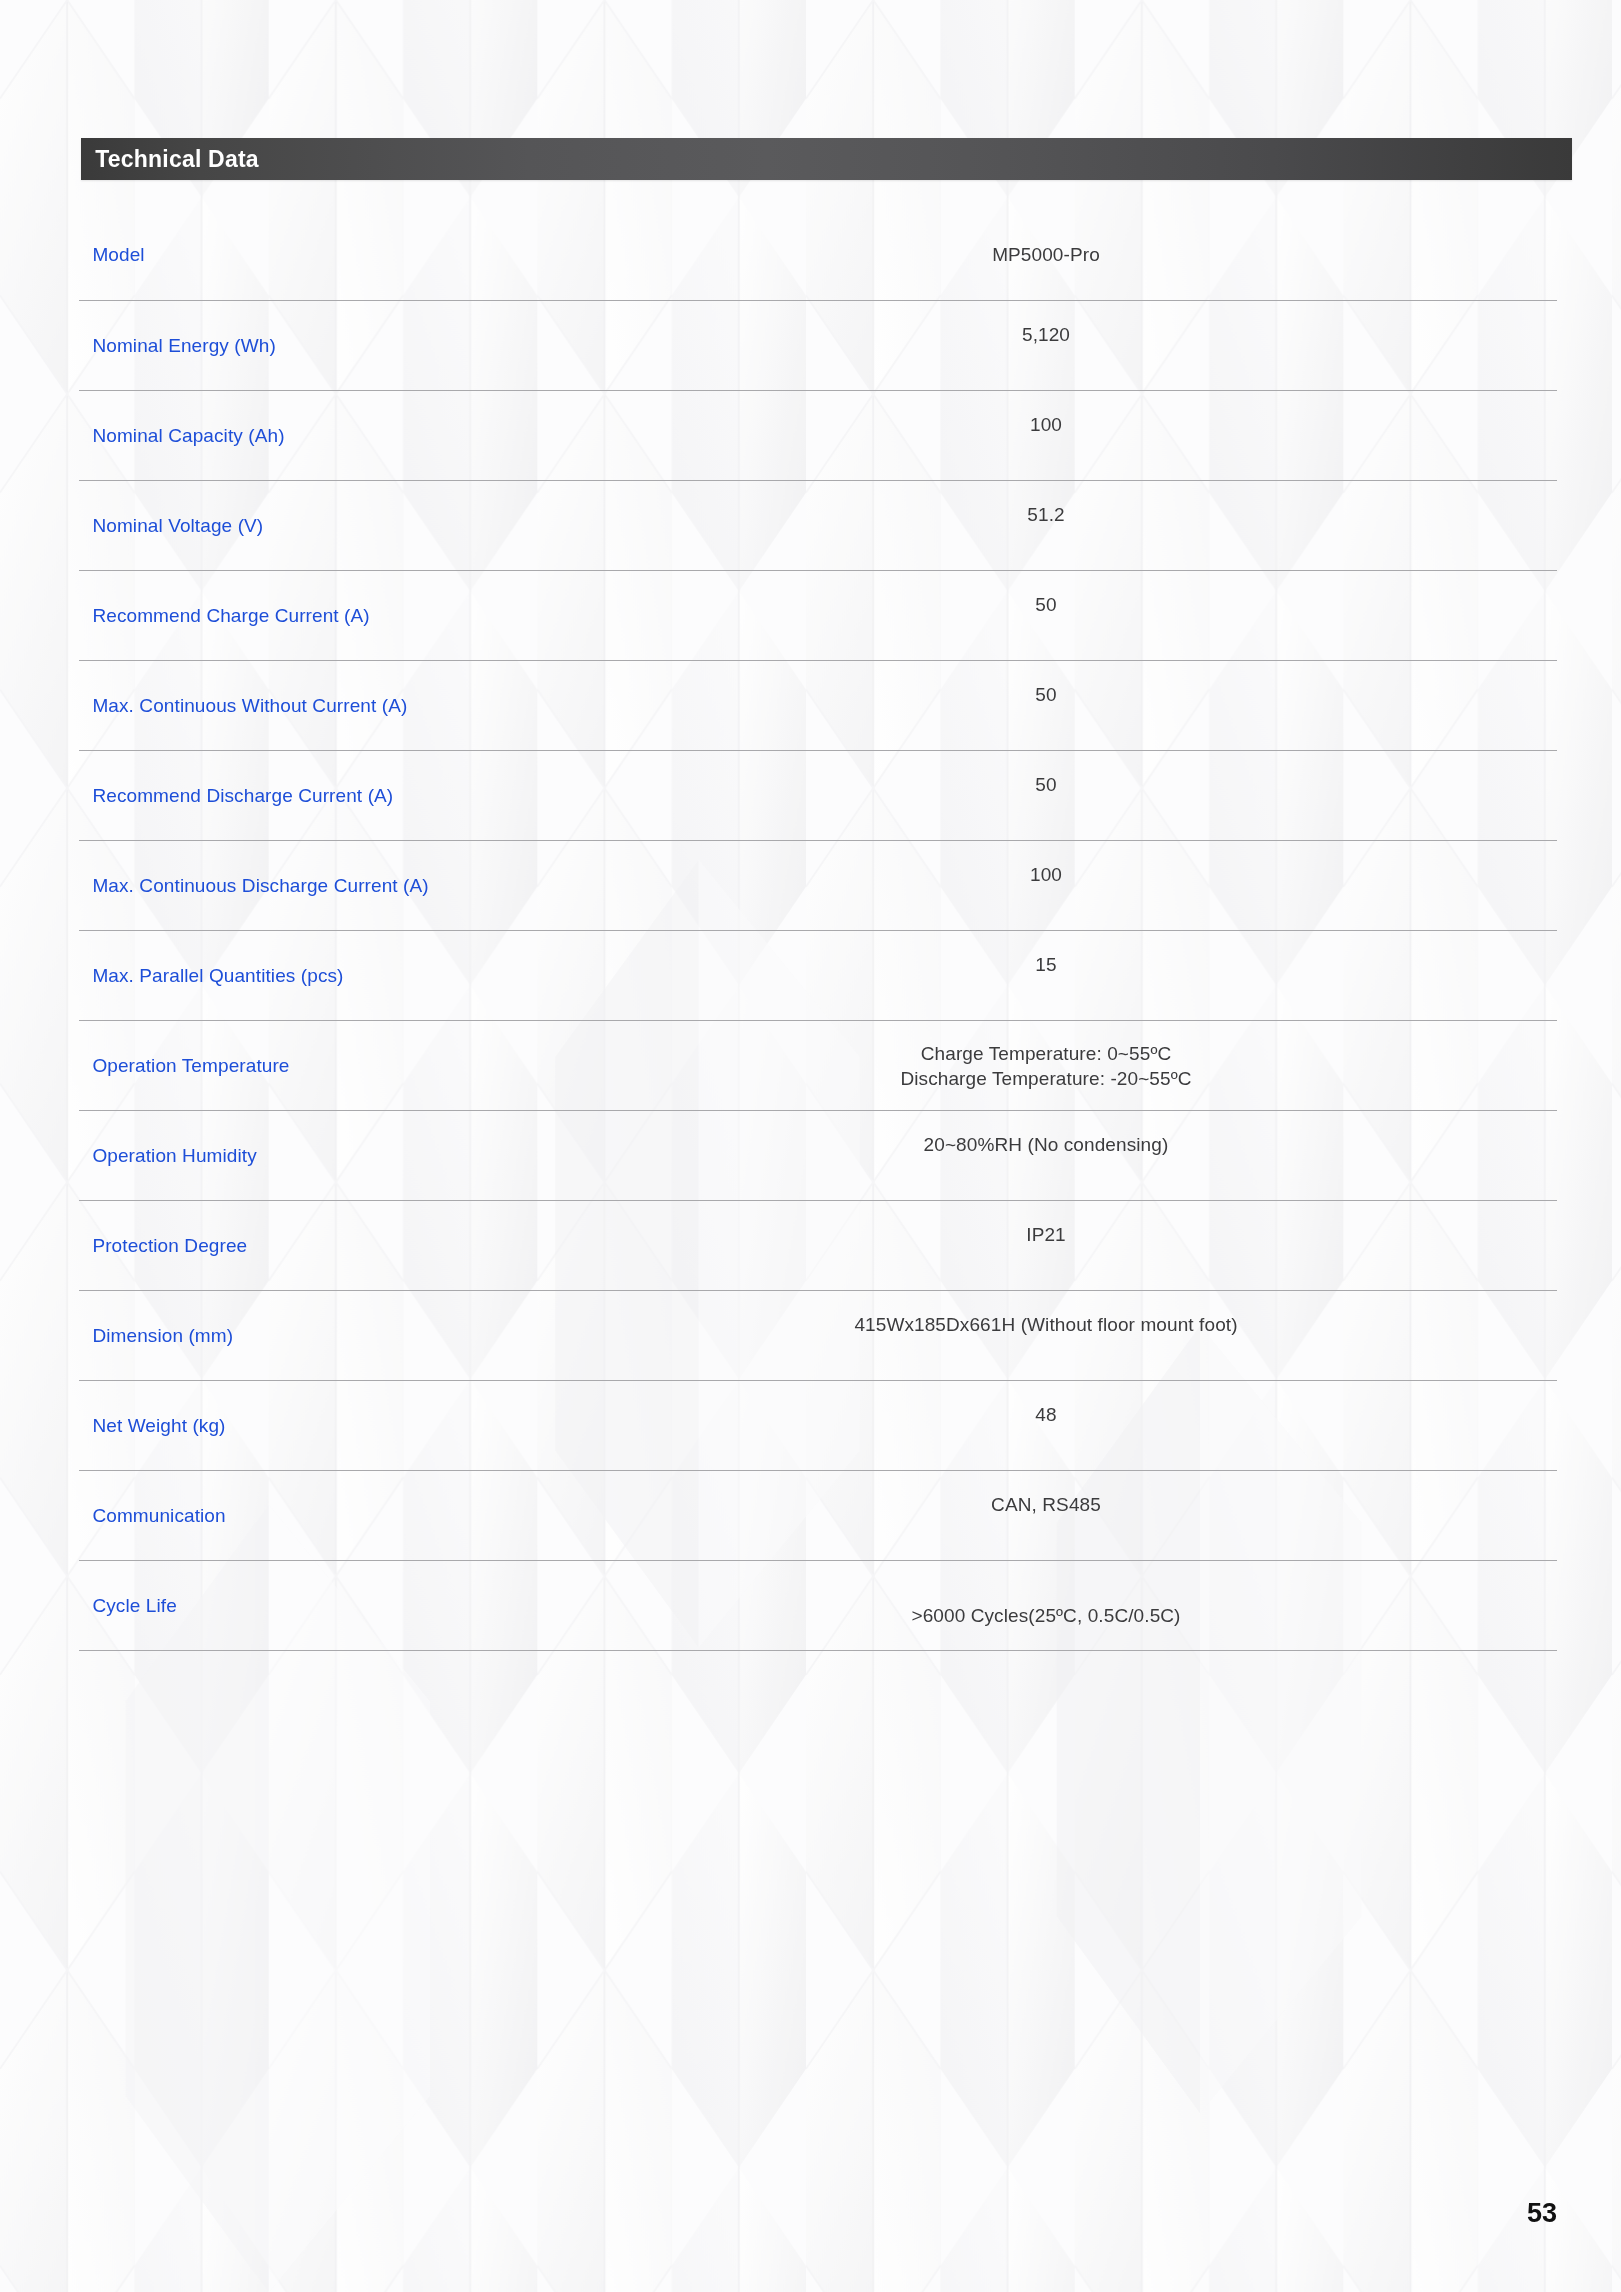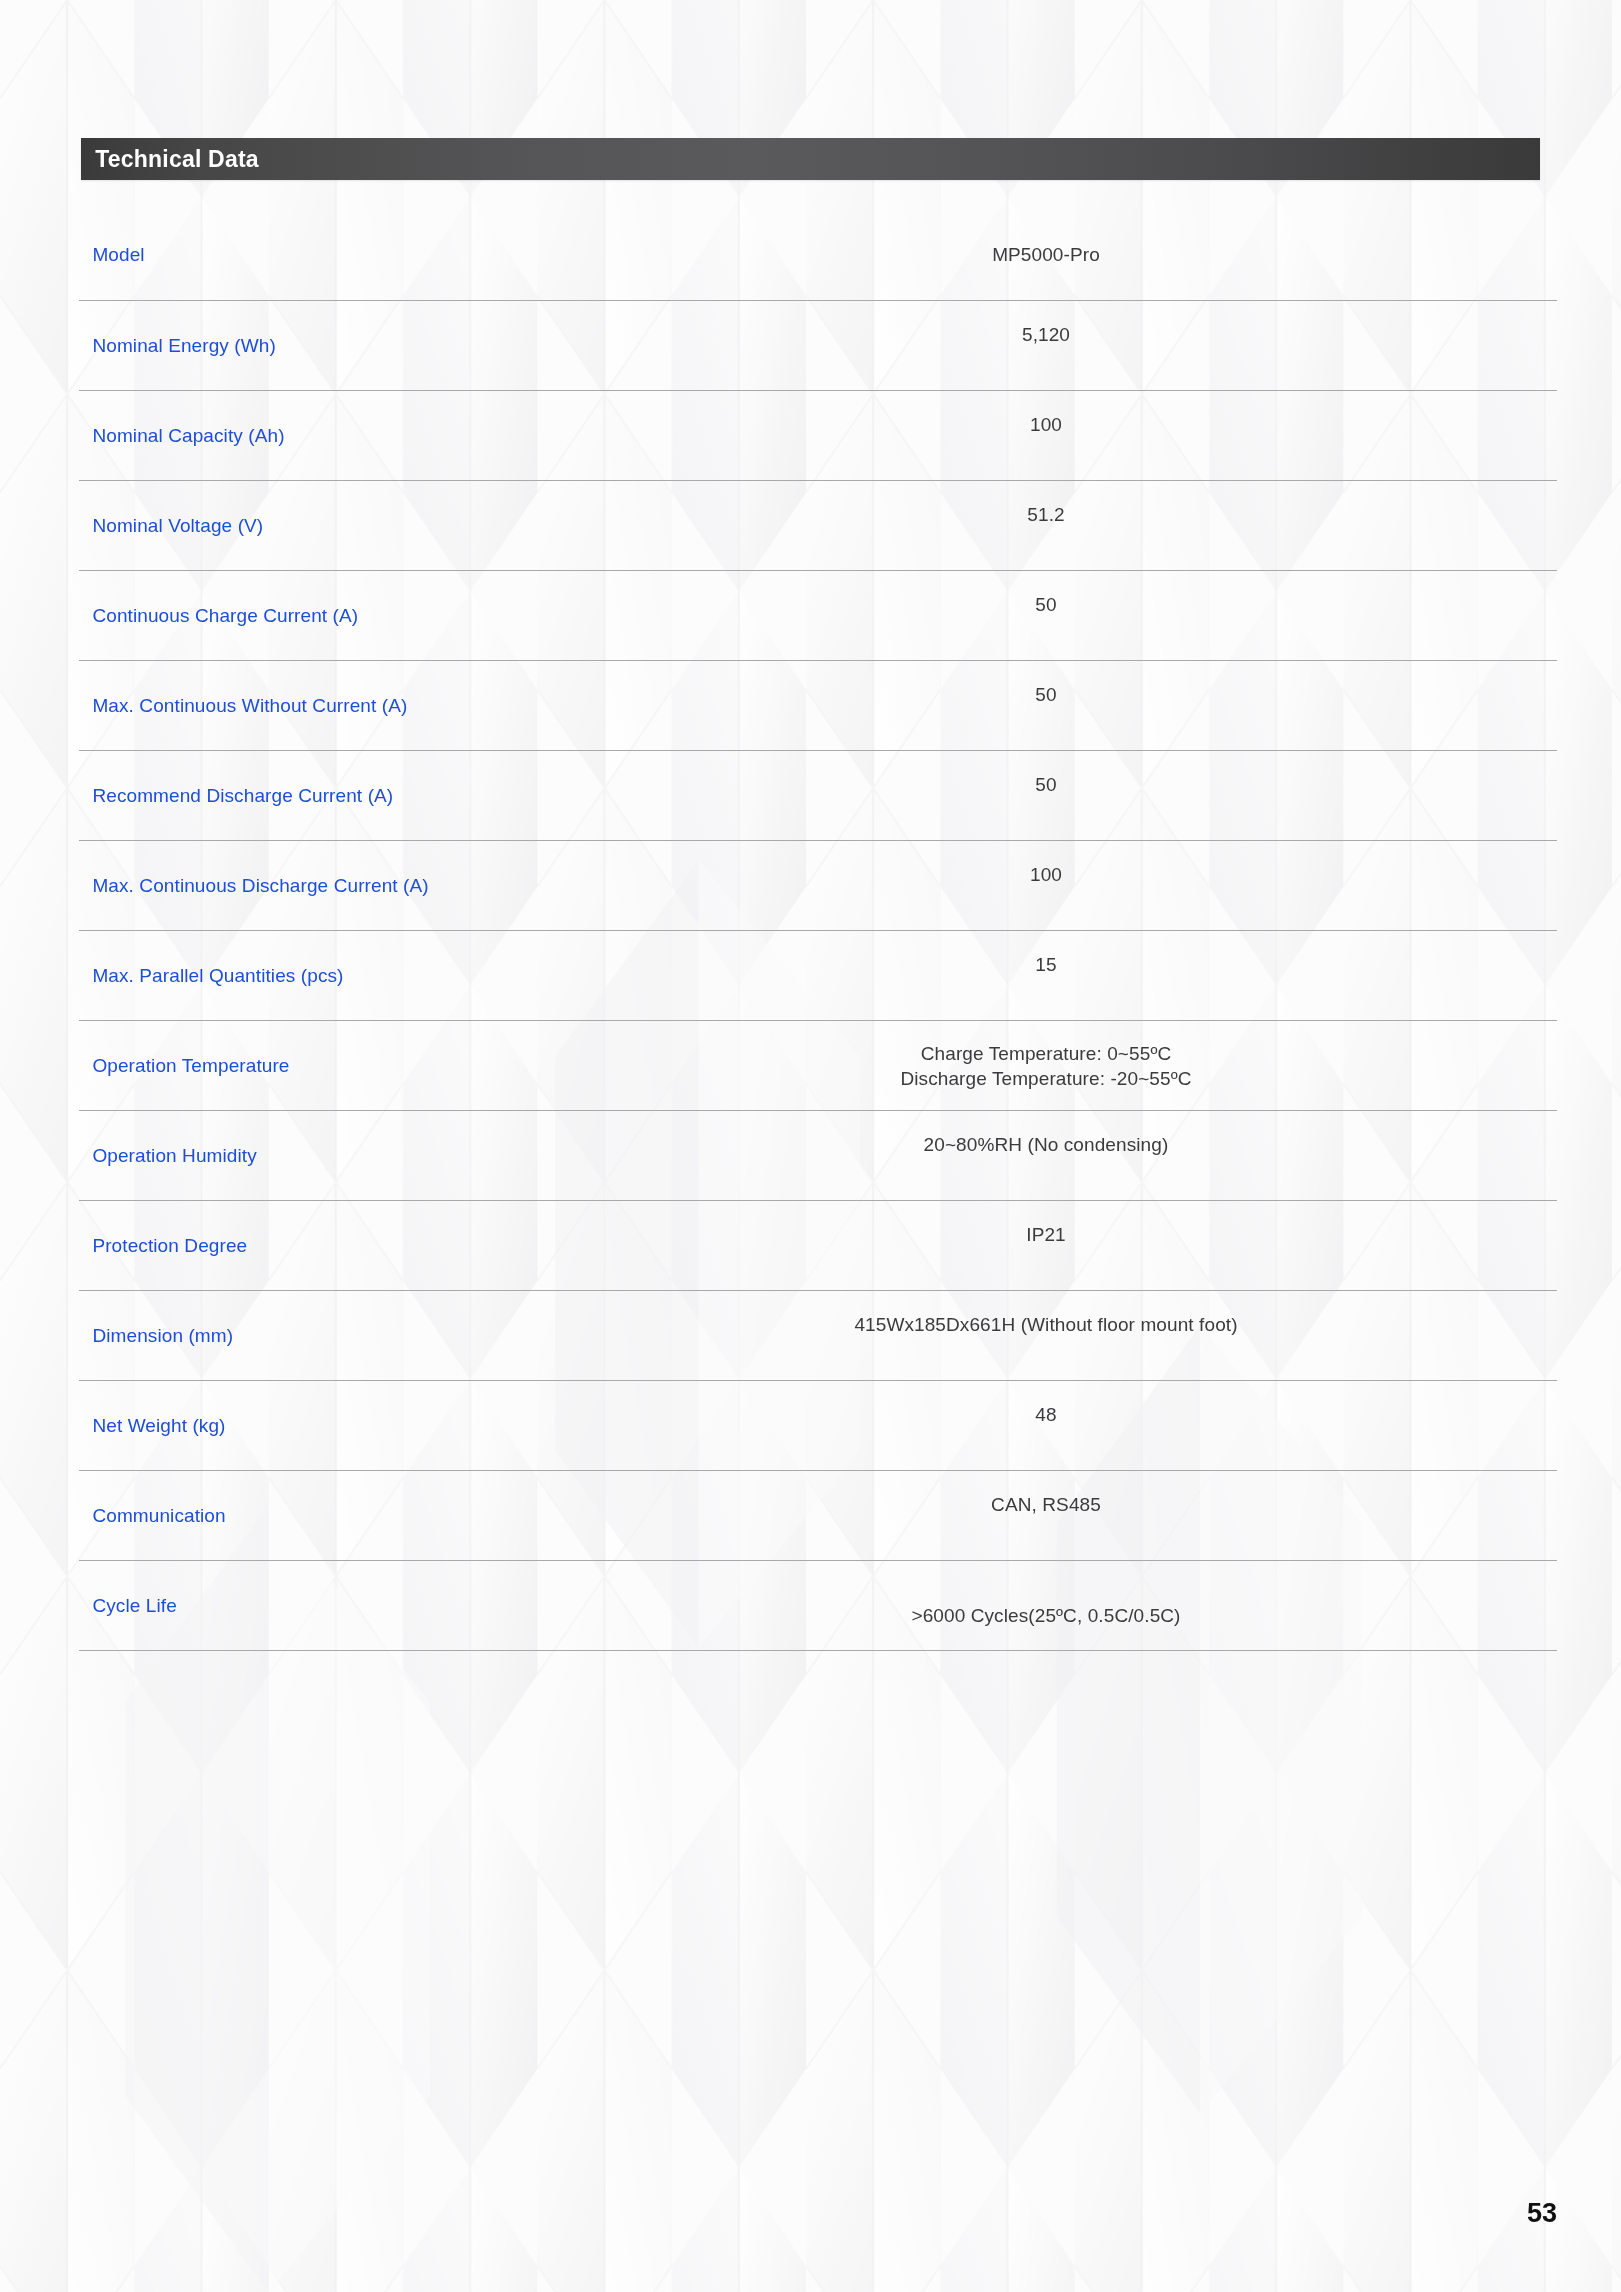--- a/index.html
+++ b/index.html
@@ -41,20 +41,21 @@
     background: linear-gradient(90deg,
         #3a3a3a 0%,
         #464646 8%,
         #555557 30%,
         #5a5a5c 46%,
         #545456 62%,
         #4a4a4c 80%,
         #3f3f40 93%,
         #3a3a3a 100%);
     box-shadow: 0 0.9px 1.8px rgba(0,0,0,0.10);
+    padding-left: 32px;
   }
   .section-header-title {
     position: absolute;
     left: 14.3px;
     top: 50%;
     transform: translateY(-50%);
     color: #ffffff;
     font-size: 23px;
     font-weight: bold;
     letter-spacing: 0.2px;
@@ -191,21 +192,21 @@
           <span class="value-line">100</span>
         </div>
       </div>
       <div class="spec-row r-std">
         <div class="spec-label lbl-mid">Nominal Voltage (V)</div>
         <div class="spec-value val-hi">
           <span class="value-line">51.2</span>
         </div>
       </div>
       <div class="spec-row r-std">
-        <div class="spec-label lbl-mid">Continuous Charge Current (A)</div>
+        <div class="spec-label lbl-mid">Recommend Charge Current (A)</div>
         <div class="spec-value val-hi">
           <span class="value-line">50</span>
         </div>
       </div>
       <div class="spec-row r-std">
         <div class="spec-label lbl-mid">Max. Continuous Without Current (A)</div>
         <div class="spec-value val-hi">
           <span class="value-line">50</span>
         </div>
       </div>

